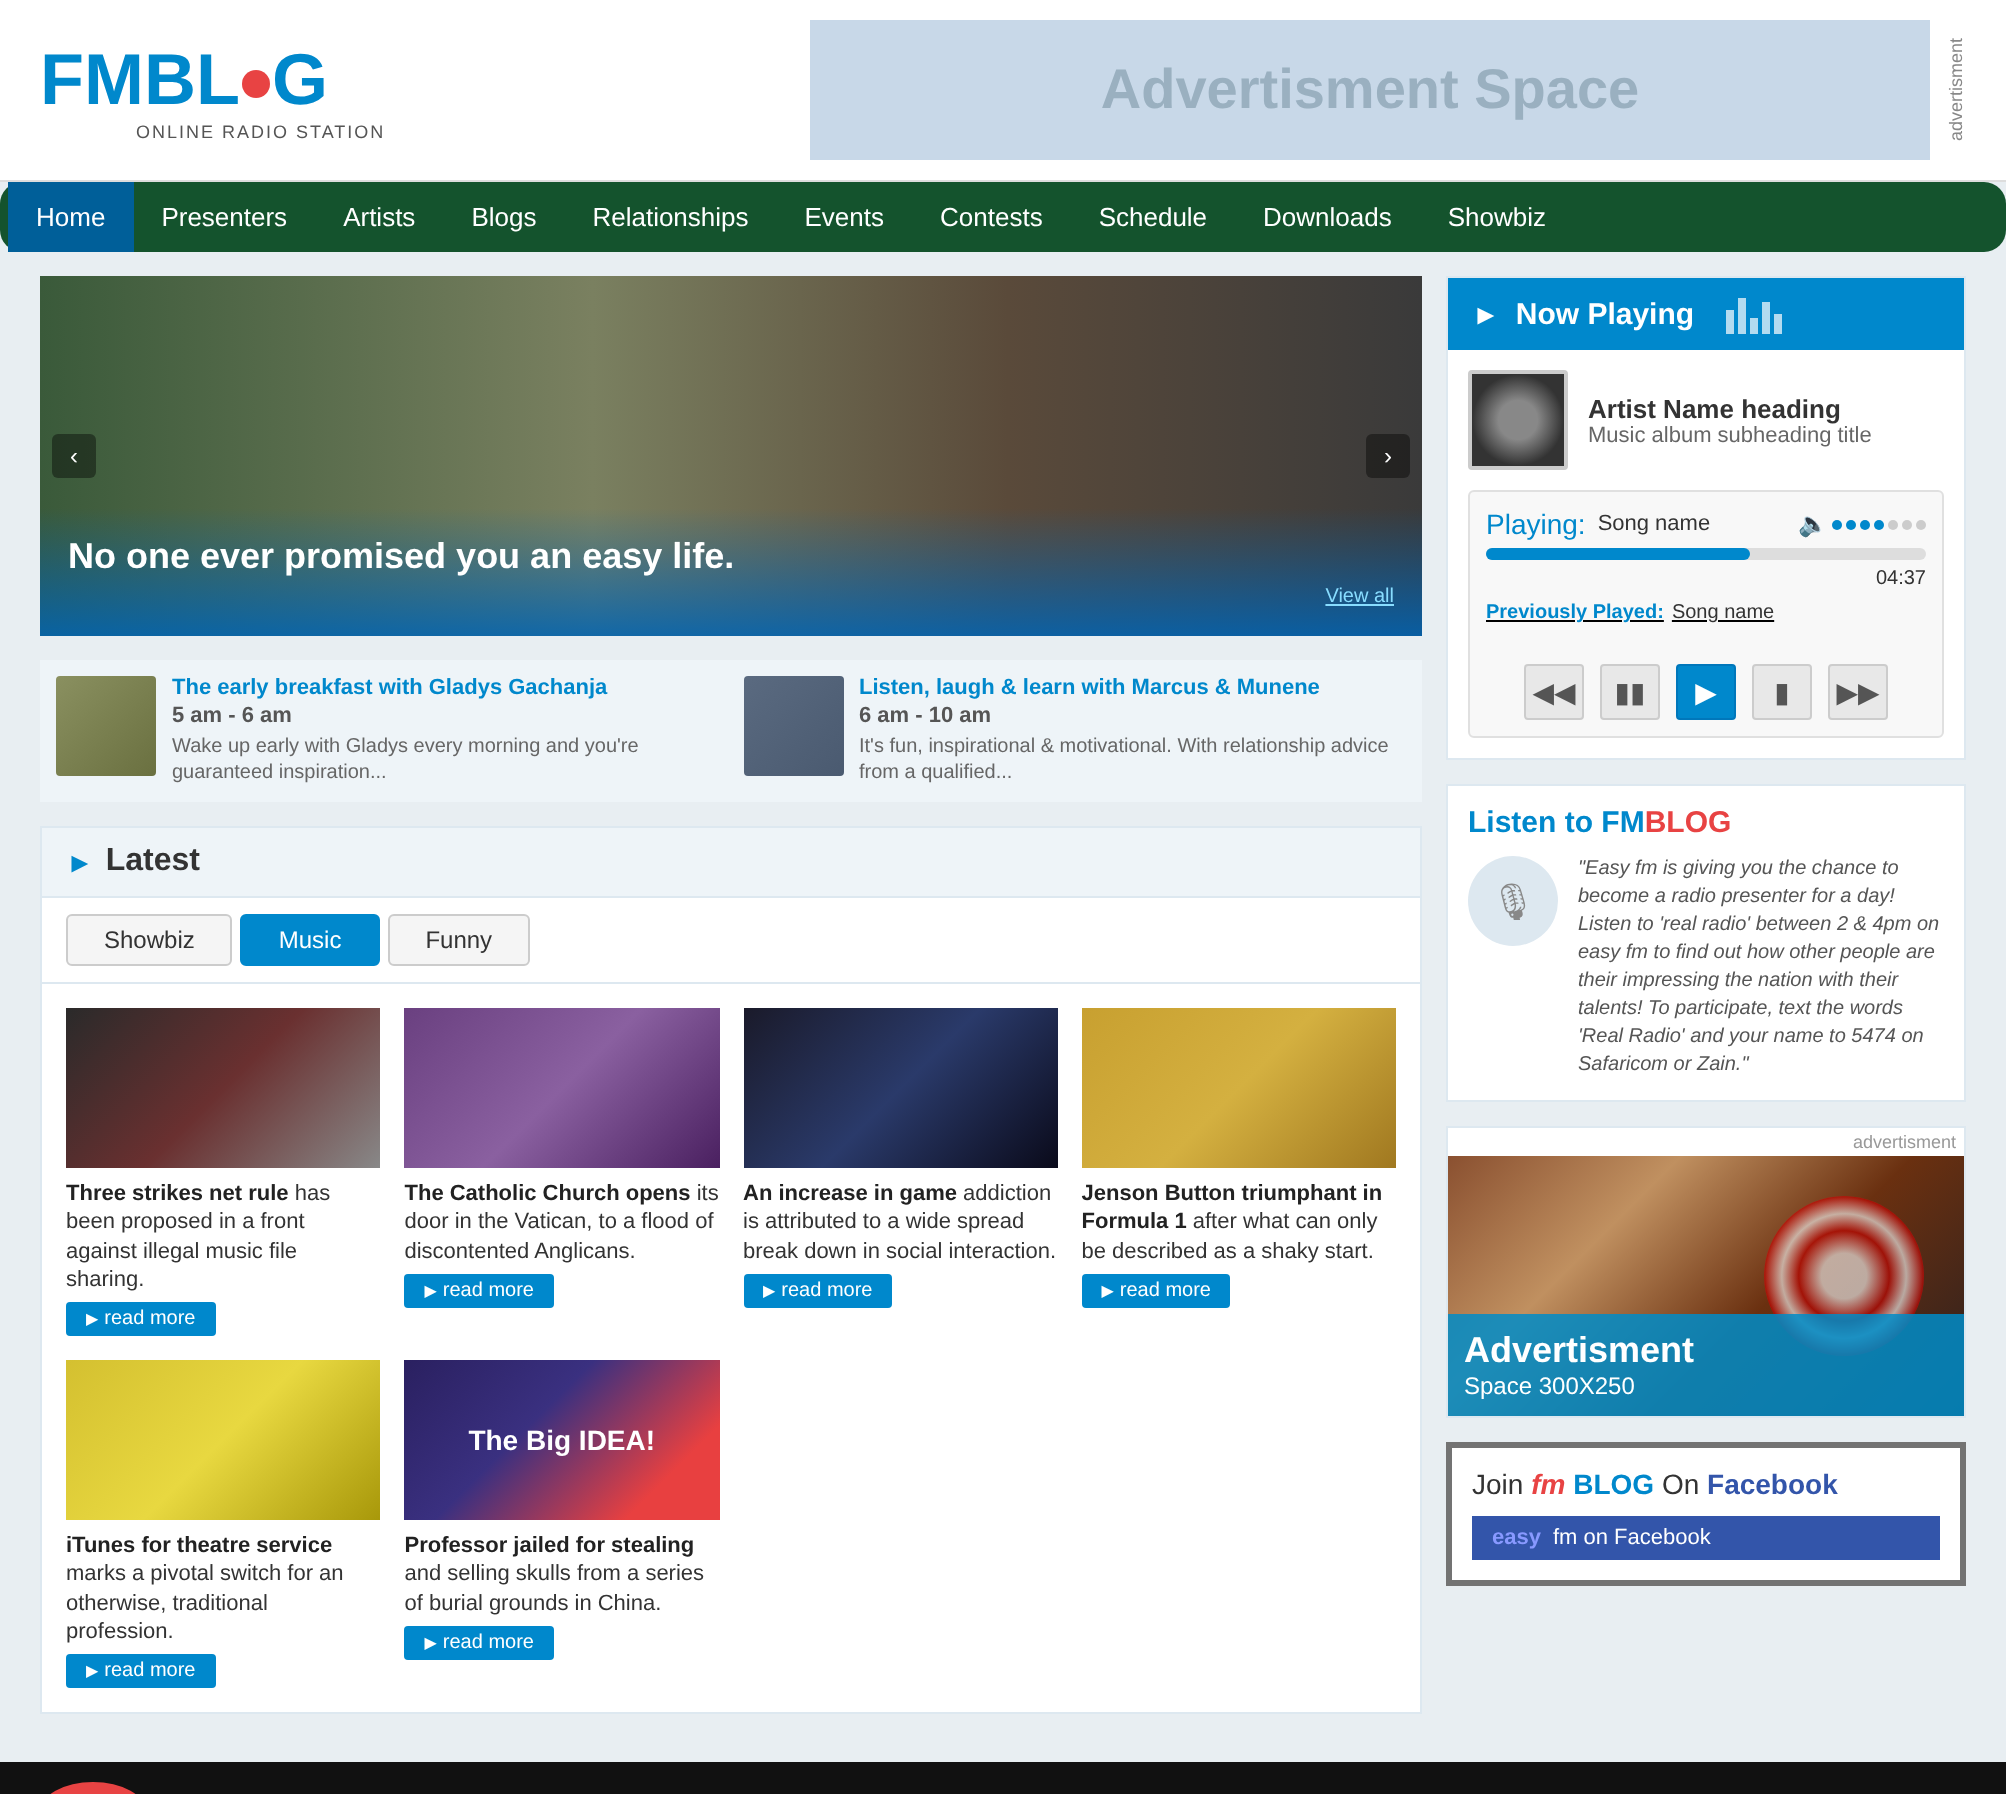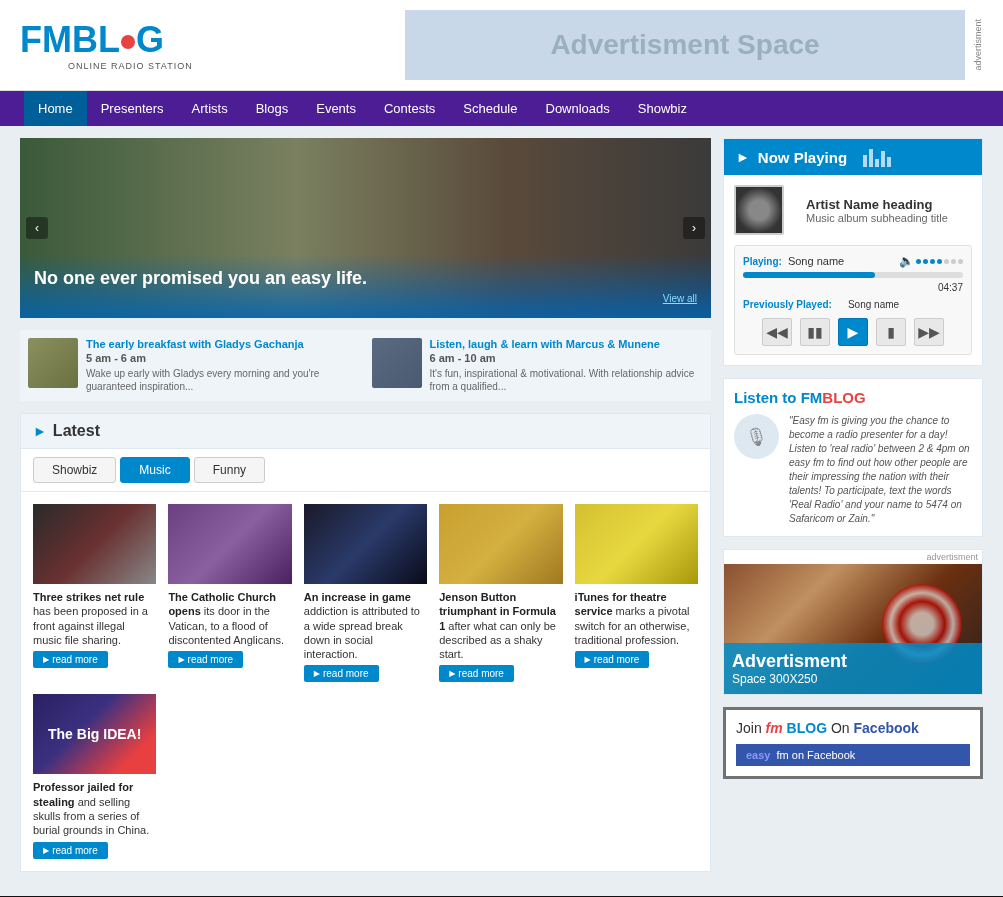--- a/index.html
+++ b/index.html
@@ -9,21 +9,21 @@
     .top-header { background: #fff; padding: 10px 20px; display: flex; align-items: center; justify-content: space-between; border-bottom: 1px solid #ddd; }
     .logo { display: flex; flex-direction: column; }
     .logo-main { font-size: 36px; font-weight: bold; color: #0088cc; }
     .logo-main span { color: #e84343; }
     .logo-sub { font-size: 9px; color: #555; letter-spacing: 1px; text-transform: uppercase; margin-left: 48px; }
     .ad-banner { background: #c8d8e8; width: 560px; height: 70px; display: flex; align-items: center; justify-content: center; }
     .ad-banner-text { font-size: 28px; color: #9ab0c0; font-weight: bold; }
     .ad-side { font-size: 9px; color: #888; writing-mode: vertical-rl; transform: rotate(180deg); }
 
     
-    nav { background: #4c1d95; display: flex; align-items: stretch; padding: 0 24px; }
+    nav { background: #14532d; display: flex; align-items: stretch; padding: 0 4px; border-radius: 11px; }
     nav a { color: #fff; text-decoration: none; padding: 10px 14px; font-size: 13px; display: block; }
     nav a.active { background: #005f99; }
 
     
     .main-container { display: flex; gap: 12px; padding: 12px 20px; }
     .left-col { flex: 1; }
     .right-col { width: 260px; }
 
     
     .hero { position: relative; height: 180px; background: #2a2a2a; overflow: hidden; margin-bottom: 12px; }
@@ -47,21 +47,21 @@
     .show-desc { color: #666; font-size: 10px; line-height: 1.3; }
 
     
     .latest-section { background: #fff; border: 1px solid #dde8f0; margin-bottom: 12px; }
     .latest-header { background: #eef4f8; padding: 8px 12px; display: flex; align-items: center; gap: 6px; border-bottom: 1px solid #dde8f0; }
     .latest-arrow { color: #0088cc; font-size: 14px; }
     .latest-title { font-size: 16px; font-weight: bold; color: #333; }
     .tabs { display: flex; gap: 0; padding: 8px 12px; border-bottom: 1px solid #dde8f0; }
     .tab-btn { padding: 5px 18px; border: 1px solid #ccc; background: #f5f5f5; color: #333; font-size: 12px; cursor: pointer; margin-right: 4px; border-radius: 3px; }
     .tab-btn.active { background: #0088cc; color: #fff; border-color: #0088cc; }
-    .articles-grid { display: grid; grid-template-columns: 1fr 1fr 1fr 1fr 1fr; gap: 12px; padding: 12px; }
+    .articles-grid { display: grid; grid-template-columns: 1fr 1fr 1fr 1fr; gap: 12px; padding: 12px; }
     .article-card { }
     .article-thumb { width: 100%; height: 80px; background: #aaa; margin-bottom: 6px; overflow: hidden; }
     .article-thumb-1 { background: linear-gradient(135deg, #2a2a2a, #6a3030, #888); }
     .article-thumb-2 { background: linear-gradient(135deg, #6a4080, #8a60a0, #4a2060); }
     .article-thumb-3 { background: linear-gradient(135deg, #1a1a2a, #2a3a6a, #0a0a1a); }
     .article-thumb-4 { background: linear-gradient(135deg, #c8a030, #d4b040, #a07820); }
     .article-thumb-5 { background: linear-gradient(135deg, #d4c030, #e8d840, #a8980a); }
     .article-thumb-6 { background: linear-gradient(135deg, #2a3080, #3a40a0, #1a2060); }
     .article-title { font-size: 11px; color: #333; line-height: 1.3; margin-bottom: 4px; }
     .article-title strong { color: #222; }
@@ -69,36 +69,36 @@
     .read-more-btn::before { content: '▶'; font-size: 8px; }
 
     
     .now-playing-box { background: #fff; border: 1px solid #dde8f0; margin-bottom: 12px; }
     .now-playing-header { background: #0088cc; color: #fff; padding: 8px 12px; display: flex; align-items: center; gap: 8px; }
     .now-playing-arrow { font-size: 14px; }
     .now-playing-title { font-size: 15px; font-weight: bold; }
     .eq-bars { display: flex; gap: 2px; align-items: flex-end; height: 20px; margin-left: 8px; }
     .eq-bar { width: 4px; background: #fff; opacity: 0.7; }
     .player-content { padding: 10px; }
-    .track-info { display: flex; gap: 22px; margin-bottom: 10px; align-items: center; }
+    .track-info { display: flex; gap: 10px; margin-bottom: 10px; align-items: center; }
     .track-thumb { width: 50px; height: 50px; background: radial-gradient(circle, #888 30%, #333 70%); border: 2px solid #ccc; border-radius: 2px; flex-shrink: 0; }
     .track-details { }
     .track-name { font-size: 13px; font-weight: bold; color: #333; }
     .track-sub { font-size: 11px; color: #666; }
     .player-controls-area { background: #f8f8f8; border: 1px solid #e0e0e0; padding: 8px; border-radius: 3px; }
     .playing-line { display: flex; align-items: center; gap: 6px; margin-bottom: 4px; }
-    .playing-label { font-size: 10px; color: #0088cc; font-weight: bold; }
+    .playing-label { font-size: 14px; color: #0088cc; font-weight: normal; }
     .playing-song { font-size: 11px; color: #333; }
     .volume-dots { display: flex; gap: 2px; align-items: center; margin-left: auto; }
     .vol-dot { width: 5px; height: 5px; border-radius: 50%; background: #0088cc; }
     .vol-dot.inactive { background: #ccc; }
     .progress-bar-container { height: 6px; background: #ddd; border-radius: 3px; margin-bottom: 4px; position: relative; }
     .progress-bar-fill { width: 60%; height: 100%; background: #0088cc; border-radius: 3px; }
     .progress-time { text-align: right; font-size: 10px; color: #333; margin-bottom: 6px; }
-    .prev-played-line { display: flex; align-items: center; gap: 16px; margin-bottom: 8px; font-size: 10px; }
+    .prev-played-line { display: flex; align-items: center; gap: 4px; margin-bottom: 20px; font-size: 10px; text-decoration: underline; }
     .prev-played-label { color: #0088cc; font-weight: bold; }
     .prev-played-song { color: #333; }
     .player-buttons { display: flex; justify-content: center; gap: 8px; }
     .player-btn { background: #e8e8e8; border: 1px solid #ccc; width: 30px; height: 28px; cursor: pointer; display: flex; align-items: center; justify-content: center; font-size: 14px; color: #555; border-radius: 2px; }
     .player-btn.play { background: #0088cc; color: #fff; border-color: #0077bb; }
 
     
     .listen-box { background: #fff; border: 1px solid #dde8f0; padding: 10px; margin-bottom: 12px; }
     .listen-title { font-size: 15px; color: #333; margin-bottom: 8px; }
     .listen-title span { color: #0088cc; font-weight: bold; }
@@ -145,20 +145,21 @@
     </div>
     <div class="ad-side">advertisment</div>
   </div>
 </div>
 
 <nav>
   <a href="#" class="active">Home</a>
   <a href="#">Presenters</a>
   <a href="#">Artists</a>
   <a href="#">Blogs</a>
+  <a href="#">Relationships</a>
   <a href="#">Events</a>
   <a href="#">Contests</a>
   <a href="#">Schedule</a>
   <a href="#">Downloads</a>
   <a href="#">Showbiz</a>
 </nav>
 
 <div class="main-container">
 
   <div class="left-col">

